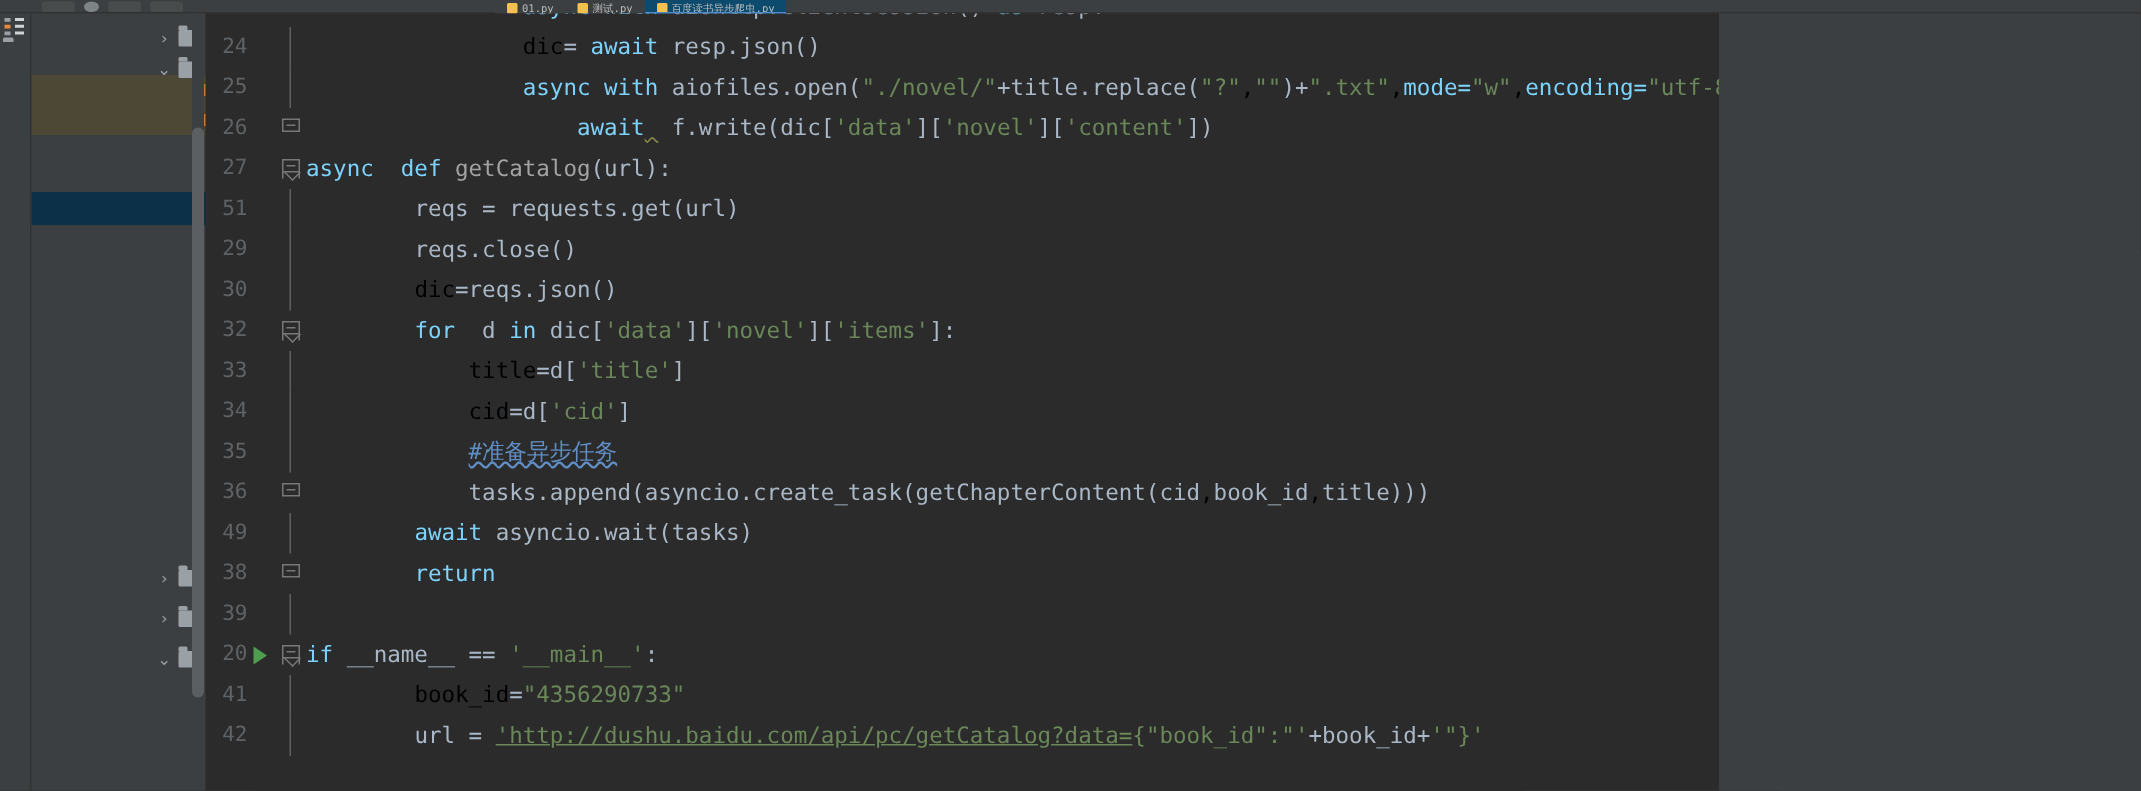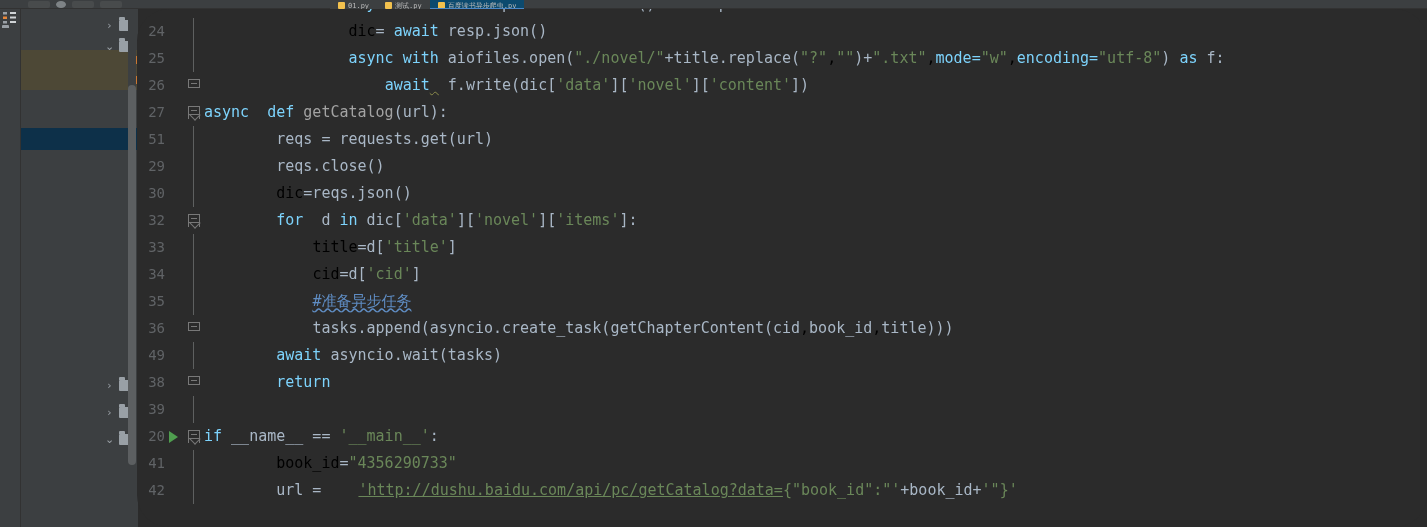--- a/index.html
+++ b/index.html
@@ -1,21 +1,21 @@
 <!DOCTYPE html>
 <html><head>
 <meta charset="utf-8">
 <style>
   * { margin:0; padding:0; box-sizing:border-box; }
   html,body {
     width:1427px; height:527px; overflow:hidden;
     background:#3c3f41;
     font-family:"DejaVu Sans Mono", monospace;
   }
-  .ide { position:relative; width:1427px; height:527px; background:#2b2b2b; }
+  .ide { position:relative; width:1146px; height:527px; background:#2b2b2b; }
 
   
   .toolbar-strip {
     position:absolute; left:0; top:0; width:1427px; height:9px;
     background:#3c3f41; border-bottom:1px solid #323232;
     display:flex; align-items:center; overflow:hidden;
   }
   .tb-btn { width:22px; height:7px; background:#4a4d4f; border-radius:2px; margin-left:6px; opacity:.85;}
   .tb-btn.circle { border-radius:50%; width:10px; background:#8a8f93; }
   .tb-spacer { width:22px; }
@@ -92,21 +92,21 @@
   }
   .panel-scroll .track { position:absolute; inset:0; background:#3c3f41; }
   .panel-scroll .thumb {
     position:absolute; left:0; width:8px; top:76px; height:380px;
     background:#5c5f61; border-radius:4px;
   }
 
   
   .editor {
     position:absolute; left:137px; top:9px; right:0; bottom:0;
-    background:#2b2b2b; overflow:hidden;border-radius:32px;
+    background:#2b2b2b; overflow:hidden;
   }
   .code-rows { position:absolute; left:0; top:0; right:0; }
   .row {
     height:27px; display:flex; align-items:center;
     font-size:15px; line-height:27px; white-space:pre;
   }
   .lineno {
     width:34px; flex:0 0 auto; text-align:right; padding-right:6px;
     color:#606366; font-size:14px; font-family:"DejaVu Sans Mono", monospace;
   }
@@ -142,21 +142,21 @@
     border-left:9px solid #4f9e4f; border-top:6px solid transparent; border-bottom:6px solid transparent;
   }
   .code { flex:1 1 auto; padding-left:2px; font-family:"DejaVu Sans Mono", monospace; }
 
   
   .kw    { color:#7dd3fc; }
   .fn    { color:#a3a3a3; }
   .str   { color:#6a8759; }
   .cmt-cn{ color:#5f8dc4; text-decoration:underline; text-decoration-style:wavy; text-decoration-color:#5f8dc4; }
   .def   { color:#a9b7c6; }
-  .url   { color:#6a8759; text-decoration:underline;margin-left:28px; }
+  .url   { color:#6a8759; text-decoration:underline; }
   .squig { text-decoration-style:wavy; text-decoration-color:#cc7832; text-decoration-thickness:1px; }
   .squig-b{ text-decoration:underline; text-decoration-style:wavy; text-decoration-color:#8a8a4a; text-decoration-thickness:1px; }
 </style>
 </head>
 <body>
 
 <div class="ide">
 
   <div class="toolbar-strip">
     <div class="tb-spacer"></div>

